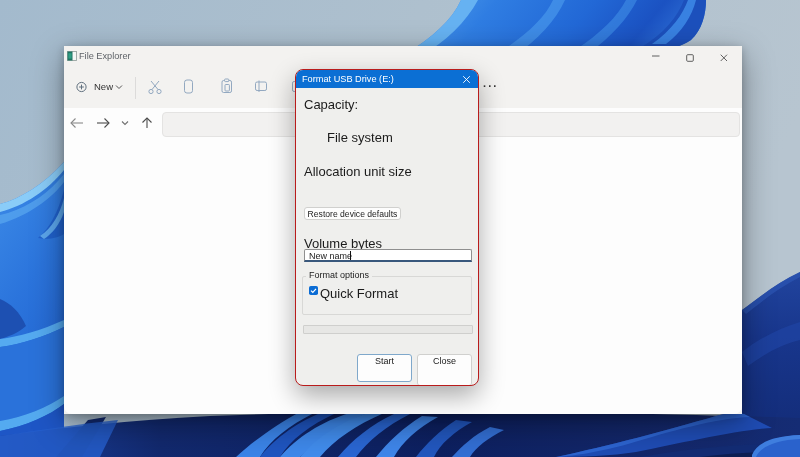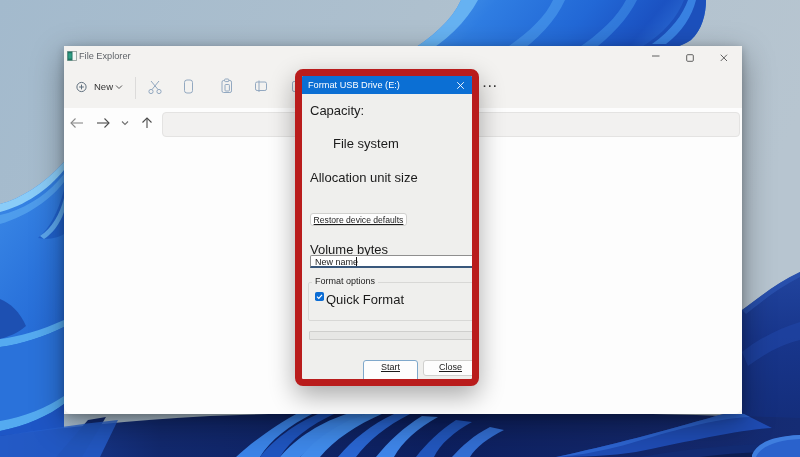--- a/index.html
+++ b/index.html
@@ -3,28 +3,28 @@
 <meta charset="utf-8">
 <style>
   html,body{margin:0;padding:0;}
   #stage{position:relative;width:800px;height:457px;overflow:hidden;font-family:"Liberation Sans",sans-serif;background:#aebfce;}
   #wall{position:absolute;left:0;top:0;}
   #win{position:absolute;left:64px;top:46px;width:678px;height:368px;background:#f3f2f0;border-radius:0;box-shadow:0 10px 30px rgba(0,0,0,.38), 0 2px 8px rgba(0,0,0,.22);}
   .abs{position:absolute;}
   #navrow{position:absolute;left:0;top:62px;width:678px;height:306px;background:#fdfdfd;border-radius:0 0 8px 8px;}
   #addr{position:absolute;left:98px;top:4px;width:576px;height:23px;background:#f2f1f0;border:1px solid #e4e3e2;border-radius:4px;}
   .tico{position:absolute;top:28px;}
-  #dlg{position:absolute;left:295px;top:69px;width:184px;height:317px;background:#efefed;border-radius:8px;border:7px solid #b91c1c;box-shadow:0 10px 26px rgba(0,0,0,.33);box-sizing:border-box;overflow:hidden;}
+  #dlg{position:absolute;left:295px;top:69px;width:184px;height:317px;background:#efefed;border-radius:8px;border:1px solid #b91c1c;box-shadow:0 10px 26px rgba(0,0,0,.33);box-sizing:border-box;overflow:hidden;}
   #dlgtitle{position:absolute;left:0;top:0;width:100%;height:18px;background:#0b6fd4;}
   #dlgtitle span{position:absolute;left:6px;top:4px;color:#fff;font-size:9.2px;}
   .lbl{position:absolute;left:8px;font-size:13px;color:#1b1b1b;}
   .combo{position:absolute;left:8px;width:168px;height:12px;background:#fff;border:1px solid #9a9a9a;border-radius:2px;box-sizing:border-box;font-size:9px;color:#1b1b1b;}
   .combo .tx{position:absolute;left:2.5px;top:1px;}
   .combo .chv{position:absolute;right:5px;top:4px;}
-  .btn{position:absolute;background:#fdfdfd;border:1px solid #d0d0ce;border-radius:3px;box-sizing:border-box;font-size:9px;color:#1b1b1b;text-align:center;text-decoration:underline;}
+  .btn{position:absolute;background:#fdfdfd;border:1px solid #d0d0ce;border-radius:3px;box-sizing:border-box;font-size:9px;color:#1b1b1b;text-align:center;}
 </style>
 </head>
 <body>
 <div id="stage">
 <svg id="wall" width="800" height="457" viewBox="0 0 800 457">
   <defs>
     <linearGradient id="sky" x1="0" y1="0" x2="1" y2="0.25">
       <stop offset="0" stop-color="#a3bacd"></stop>
       <stop offset="0.5" stop-color="#aec0ce"></stop>
       <stop offset="1" stop-color="#b7c5d0"></stop>
@@ -203,15 +203,15 @@
   </div>
   <div class="abs" style="left:6px;top:206px;width:170px;height:39px;border:1px solid #d8d8d6;border-radius:2px;box-sizing:border-box;"></div>
   <div class="abs" style="left:10px;top:200px;background:#efefed;padding:0 3px;font-size:9px;color:#1b1b1b;">Format options</div>
   <svg class="abs" style="left:12.5px;top:215.5px" width="9" height="9" viewBox="0 0 9 9">
     <rect x="0" y="0" width="9" height="9" rx="1.8" fill="#0b6cd4"></rect>
     <path d="M2,4.6 L3.8,6.4 L7,2.8" stroke="#fff" stroke-width="1.2" fill="none"></path>
   </svg>
   <div class="lbl" style="left:24px;top:215.5px;">Quick Format</div>
   <div class="abs" style="left:7px;top:254.5px;width:170px;height:9px;background:#e7e7e5;border:1px solid #cfcfcd;box-sizing:border-box;border-radius:1px;"></div>
   <div class="btn" style="left:61px;top:284px;width:55px;height:28px;line-height:13px;border-color:#7fa8cb;">Start</div>
-  <div class="btn" style="left:121px;top:284px;width:55px;height:16px;line-height:13px;">Close</div>
+  <div class="btn" style="left:121px;top:284px;width:55px;height:32px;line-height:13px;">Close</div>
 </div>
 </div>
 
 </body></html>

